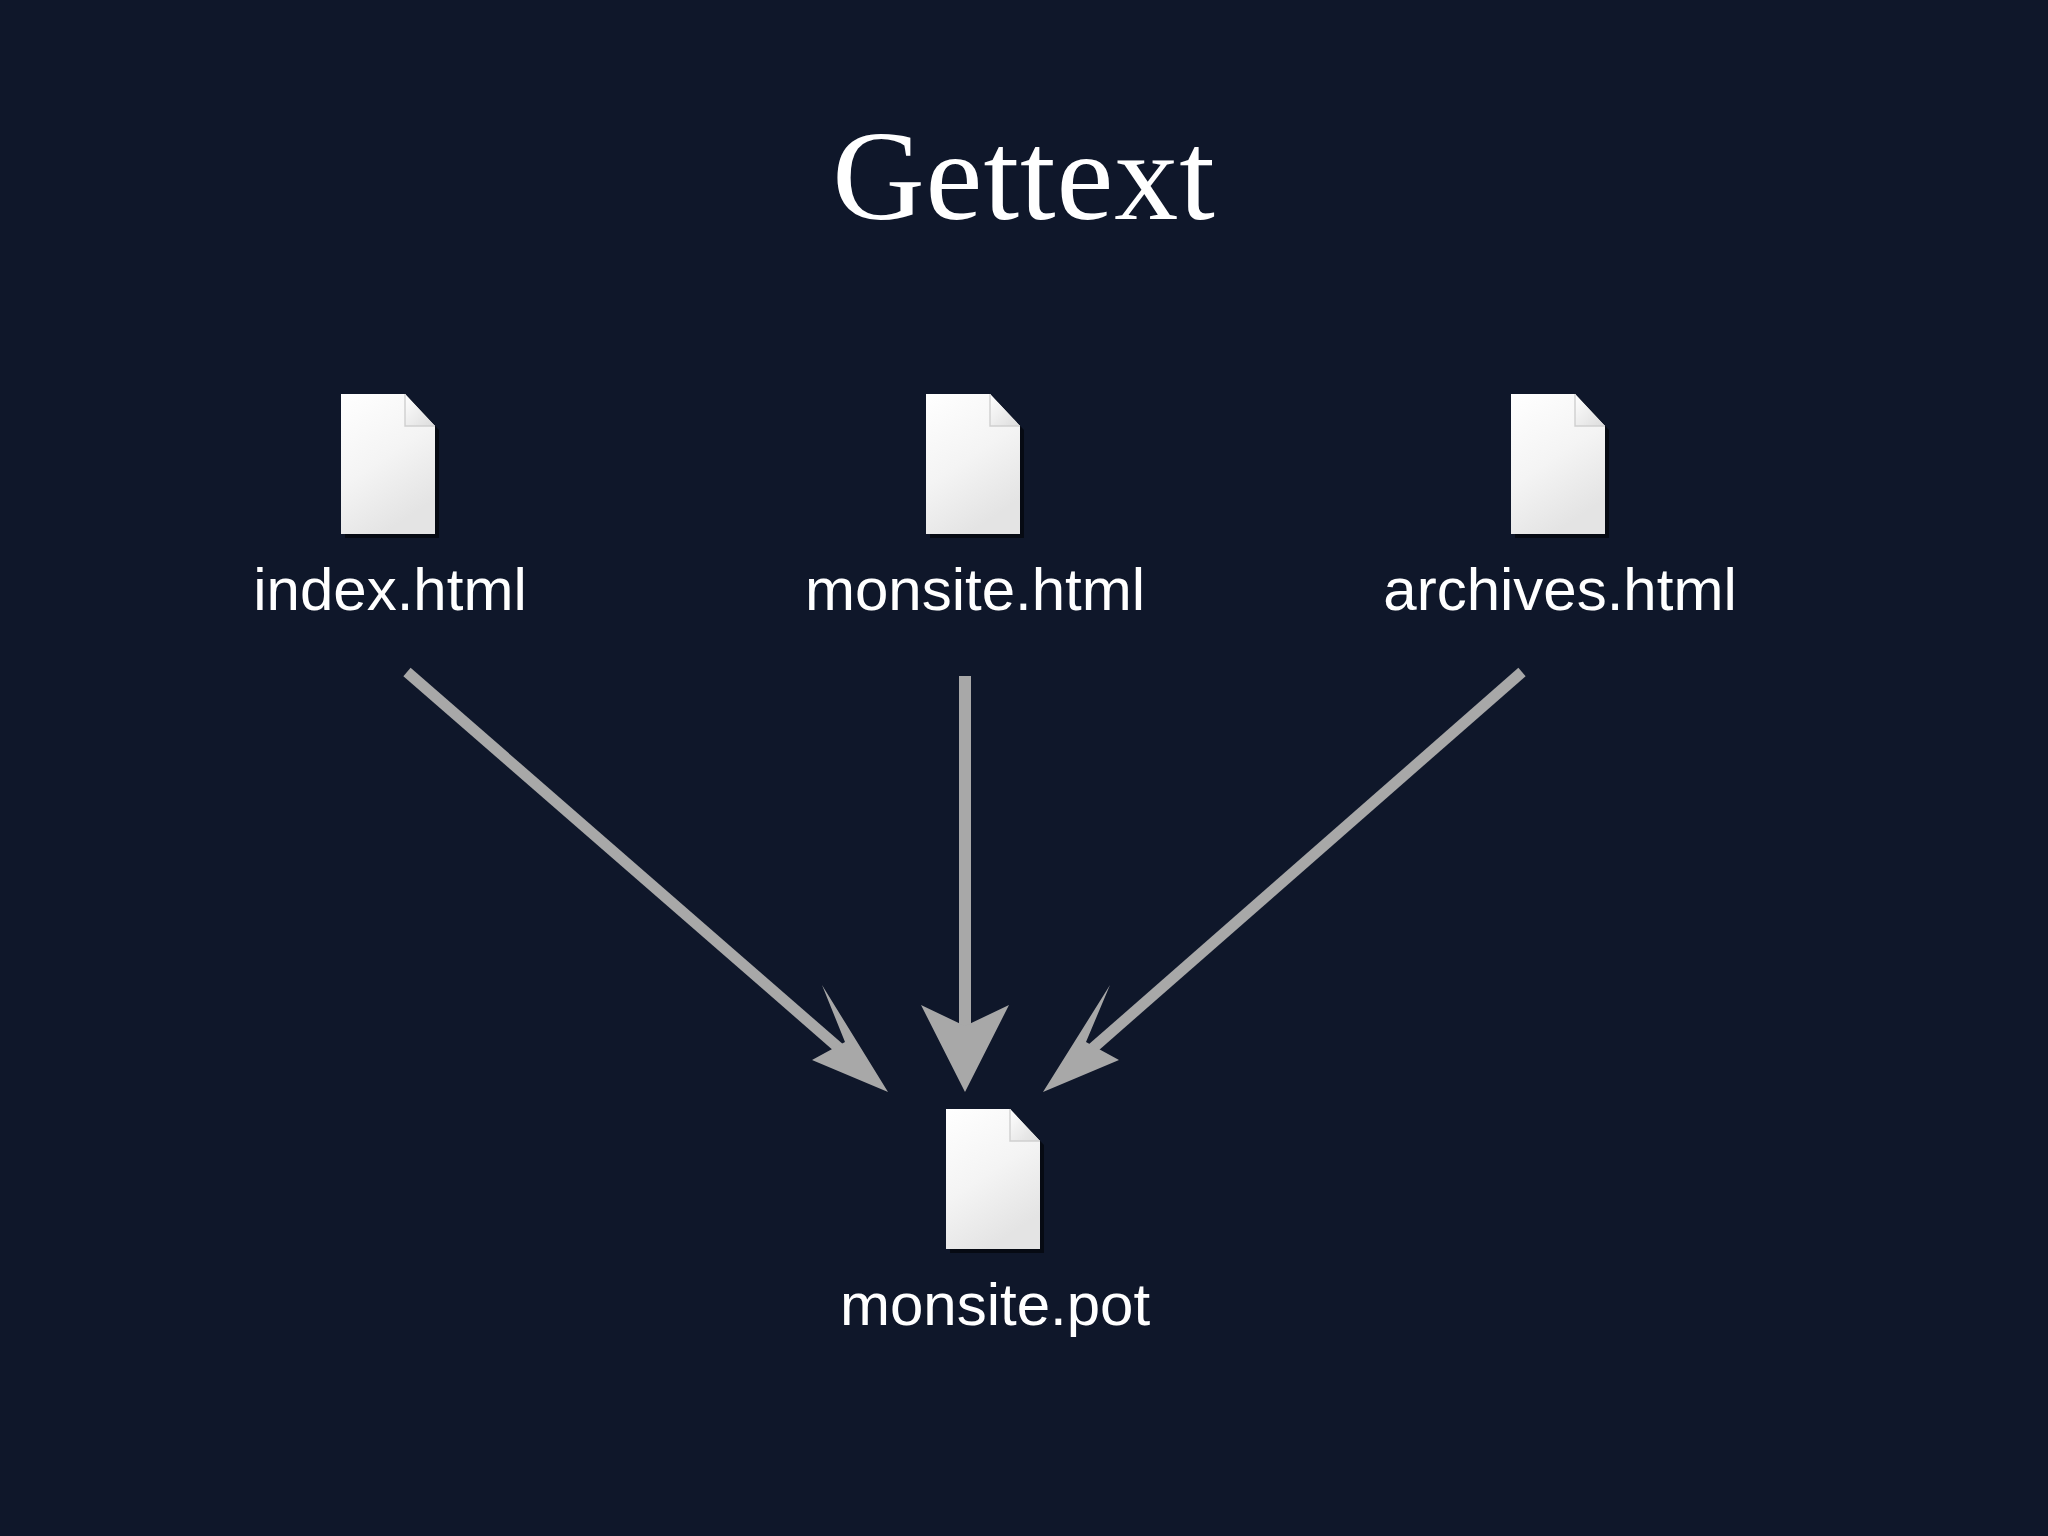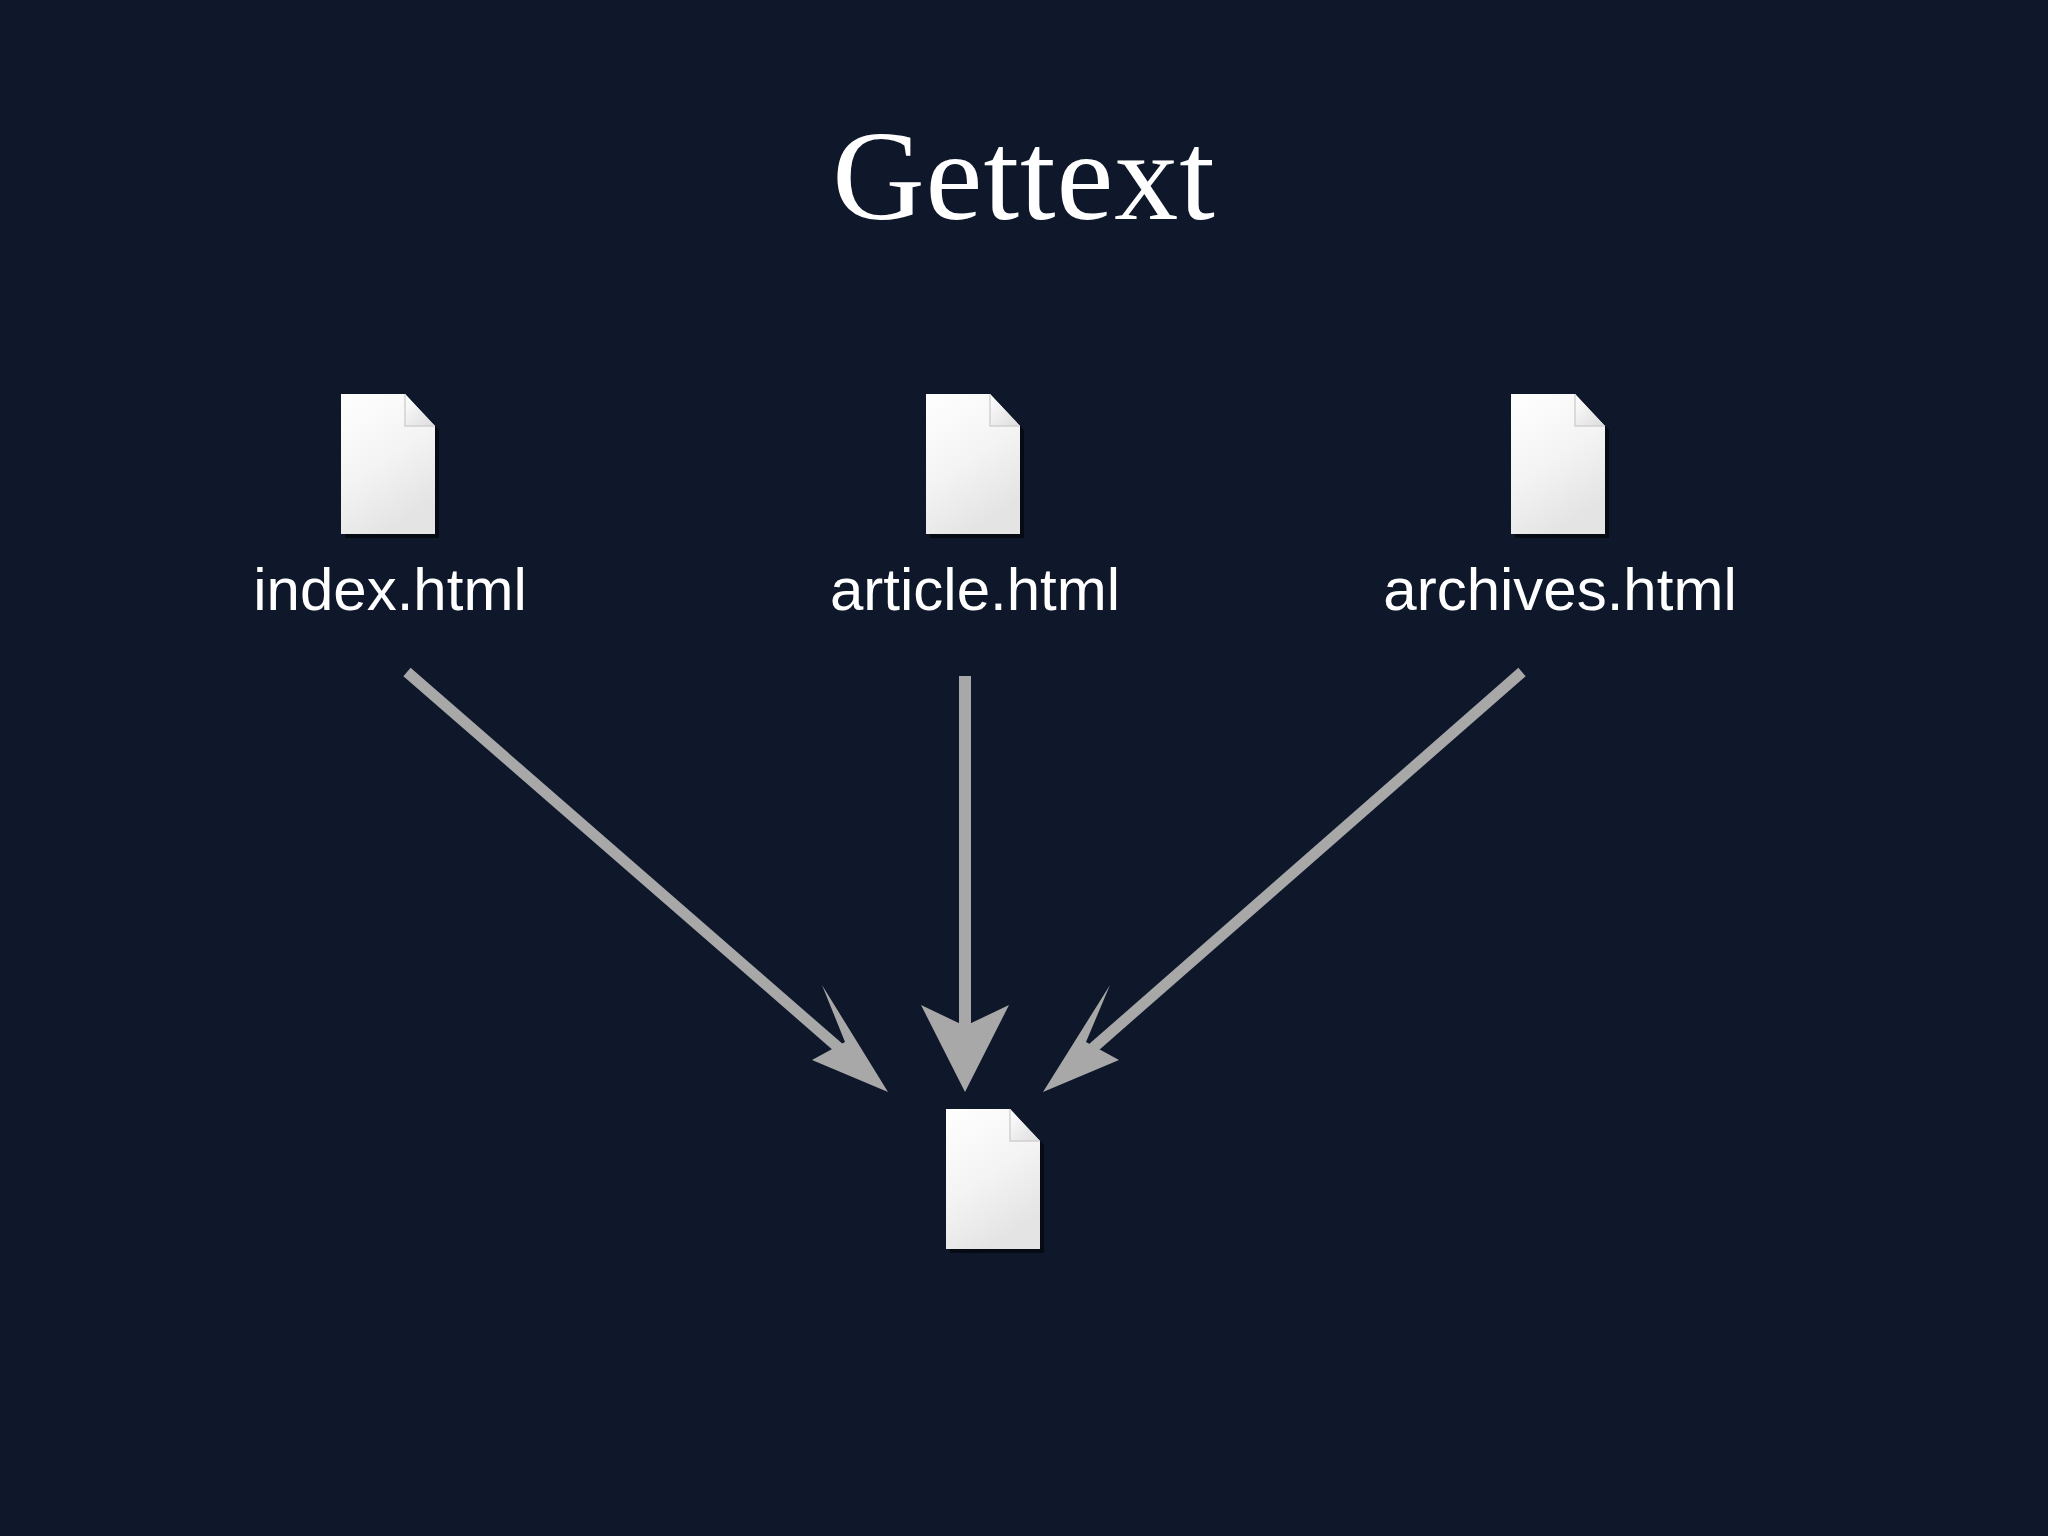--- a/index.html
+++ b/index.html
@@ -143,21 +143,21 @@
             <stop offset="0%" stop-color="#ffffff"></stop>
             <stop offset="100%" stop-color="#dcdcdc"></stop>
           </linearGradient>
         </defs>
         <path d="M6 4 L70 4 L100 36 L100 144 L6 144 Z" fill="#000000" opacity="0.55" transform="translate(4,4)"></path>
         <path d="M6 4 L70 4 L100 36 L100 144 L6 144 Z" fill="url(#pg2)"></path>
         <path d="M70 4 L70 36 L100 36 Z" fill="url(#fg2)"></path>
         <path d="M70 4 L70 36 L100 36" fill="none" stroke="#cfcfcf" stroke-width="1.4"></path>
       </svg>
     </span>
-    <span class="file-label">article.html</span>
+    <span class="file-label">monsite.html</span>
   </div>
 
   <div class="file-node" id="node-archives">
     <span class="doc-icon-wrap">
       <svg width="110" height="148" viewBox="0 0 110 148">
         <defs>
           <linearGradient id="pg3" x1="0" y1="0" x2="0.45" y2="1">
             <stop offset="0%" stop-color="#ffffff"></stop>
             <stop offset="55%" stop-color="#f4f4f4"></stop>
             <stop offset="100%" stop-color="#e4e4e4"></stop>
@@ -189,15 +189,16 @@
             <stop offset="0%" stop-color="#ffffff"></stop>
             <stop offset="100%" stop-color="#dcdcdc"></stop>
           </linearGradient>
         </defs>
         <path d="M6 4 L70 4 L100 36 L100 144 L6 144 Z" fill="#000000" opacity="0.55" transform="translate(4,4)"></path>
         <path d="M6 4 L70 4 L100 36 L100 144 L6 144 Z" fill="url(#pg4)"></path>
         <path d="M70 4 L70 36 L100 36 Z" fill="url(#fg4)"></path>
         <path d="M70 4 L70 36 L100 36" fill="none" stroke="#cfcfcf" stroke-width="1.4"></path>
       </svg>
     </span>
+    <span class="file-label">monsite.pot</span>
   </div>
 
 </div>
 
 </body></html>

